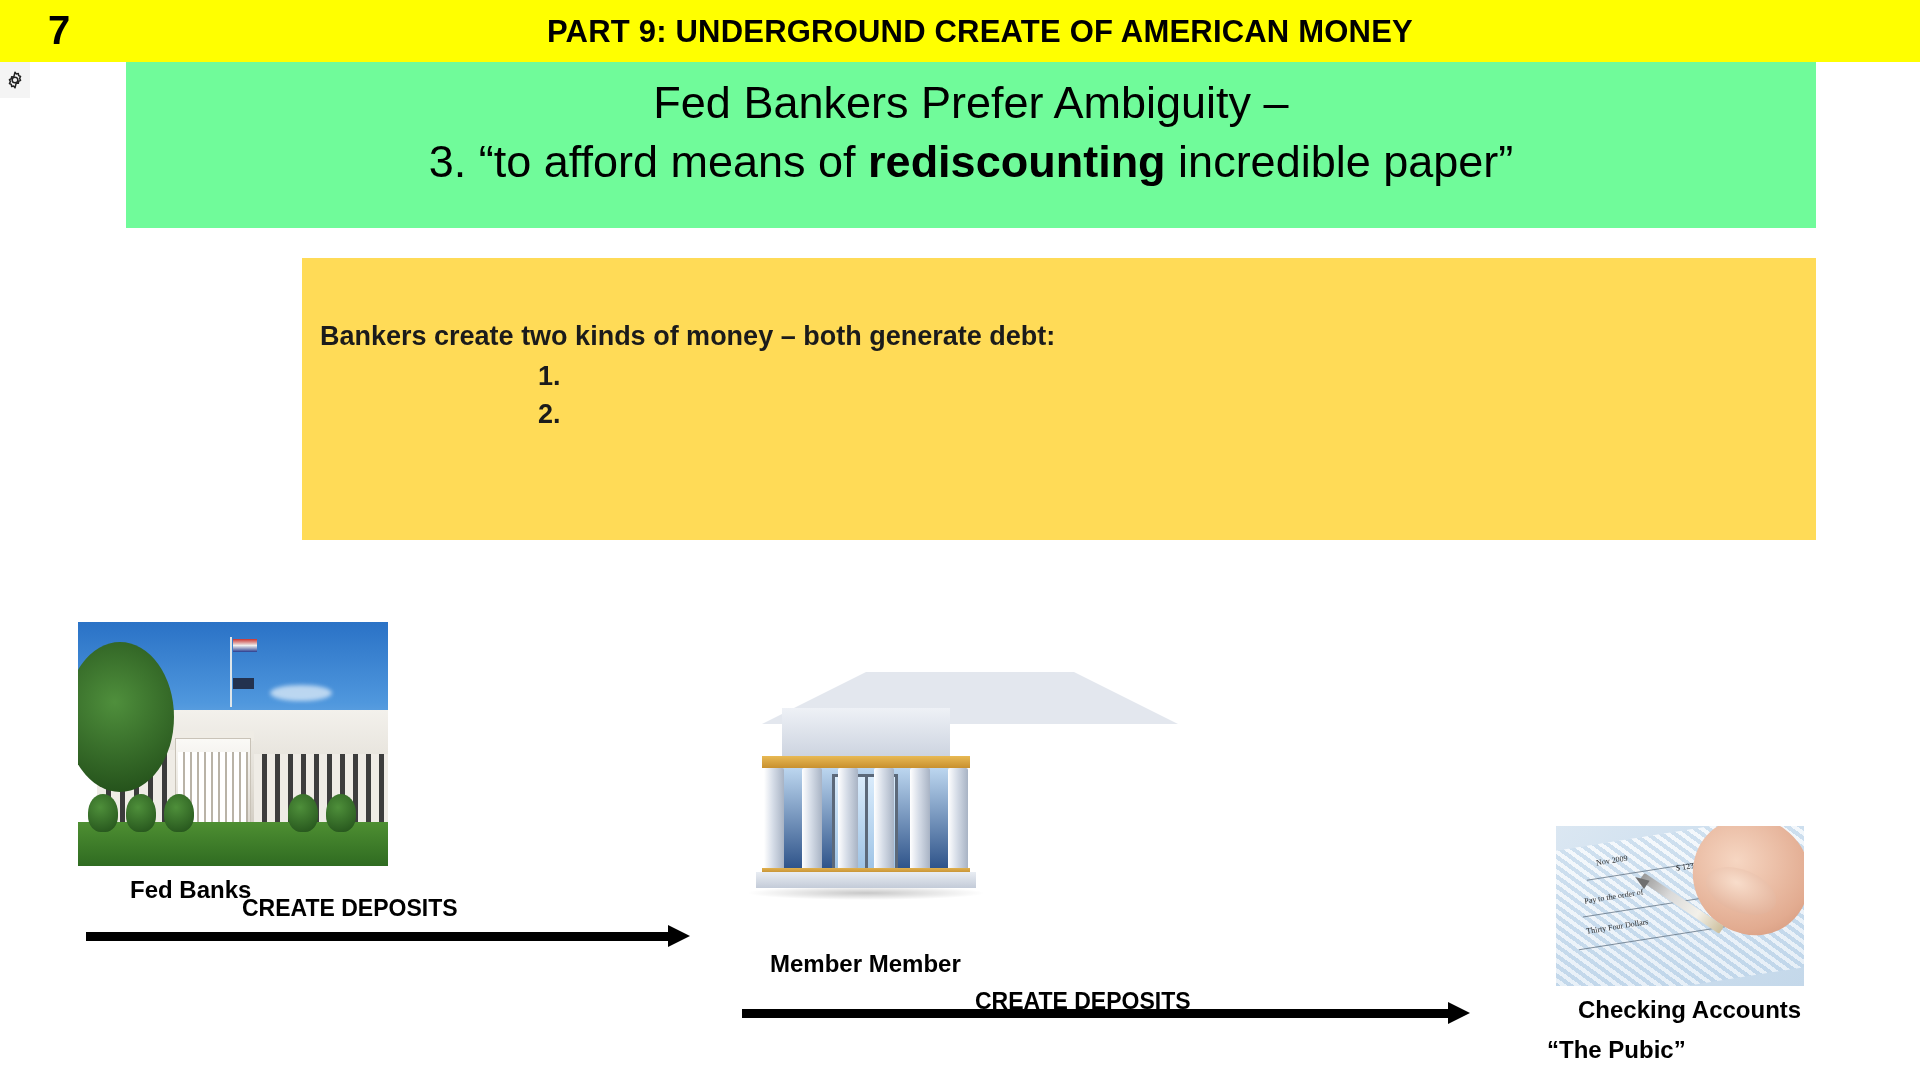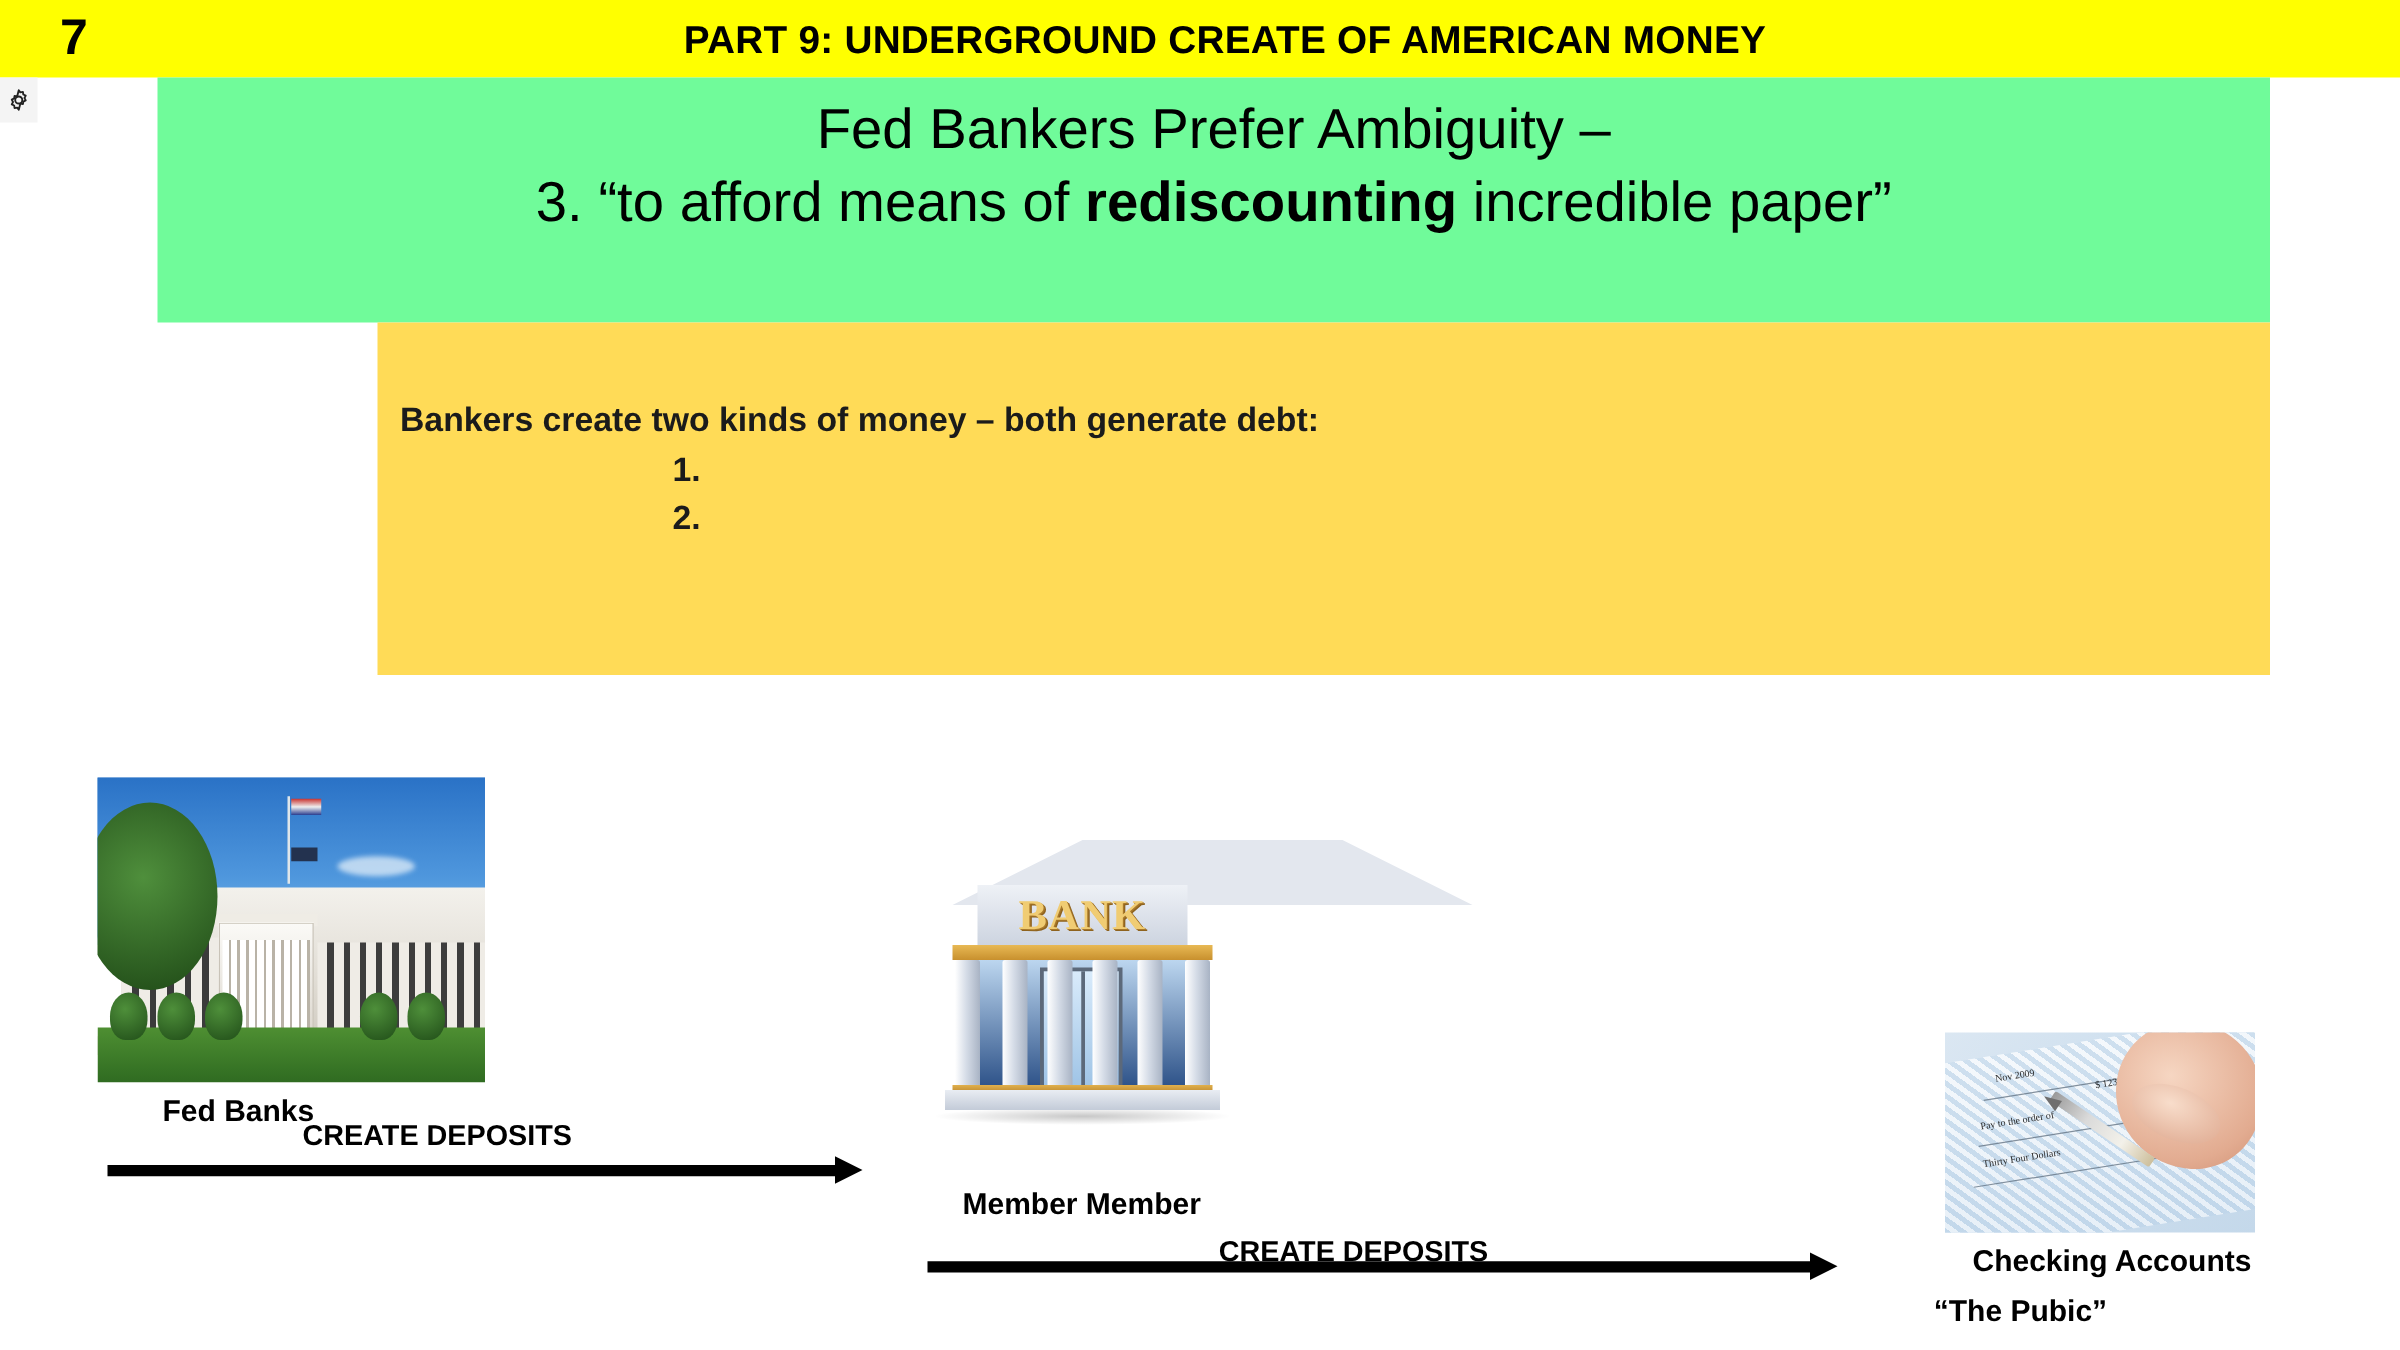--- a/index.html
+++ b/index.html
@@ -35,21 +35,21 @@
   
   .gear-icon{
     position:absolute;left:0px;top:62px;width:30px;height:36px;
     background:#f4f4f4;
     display:flex;align-items:center;justify-content:center;
   }
   .gear-icon svg{display:block;}
 
   
   .green-block{
-    position:absolute;left:126px;top:62px;width:1690px;height:196px;
+    position:absolute;left:126px;top:62px;width:1690px;height:166px;
     background:#70fb9a;
     box-sizing:border-box;
     display:flex;flex-direction:column;align-items:center;justify-content:flex-start;
     padding-top:14px;
   }
   .green-line1{
     font-size:45px;color:#000;line-height:1.18;
     font-weight:normal;white-space:nowrap;
     text-align:center;
   }
@@ -322,21 +322,20 @@
     <div class="shaft"></div>
     <div class="head"></div>
   </div>
 
   <div class="bank-graphic">
     <div class="bank-shadow"></div>
     <div class="bank-roof"></div>
     <div class="bank-roof-gold-l"></div>
     <div class="bank-roof-gold-r"></div>
     <div class="bank-pedi"></div>
-    <div class="bank-word">BANK</div>
     <div class="bank-entab"></div>
     <div class="bank-body"></div>
     <div class="bank-door"></div>
     <div class="bank-cols">
       <div class="bank-col" style="left:2px;"></div>
       <div class="bank-col" style="left:40px;"></div>
       <div class="bank-col" style="left:76px;"></div>
       <div class="bank-col" style="left:112px;"></div>
       <div class="bank-col" style="left:148px;"></div>
       <div class="bank-col" style="left:186px;"></div>

